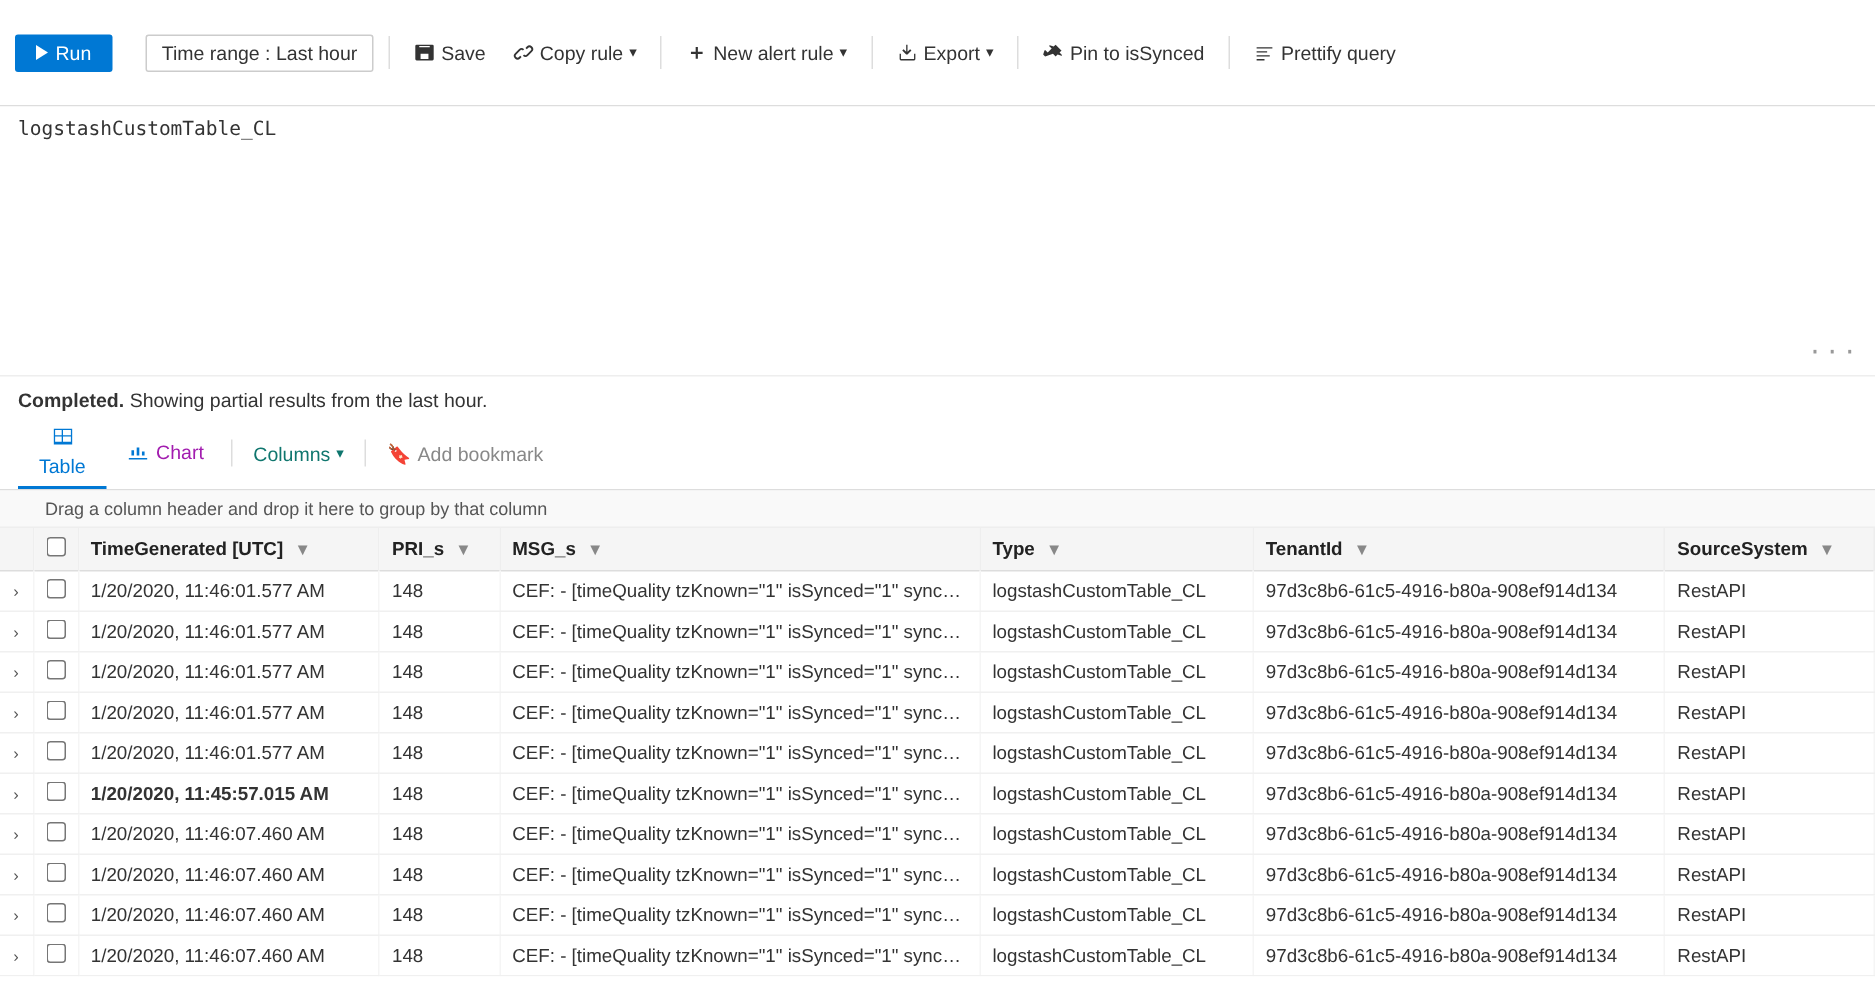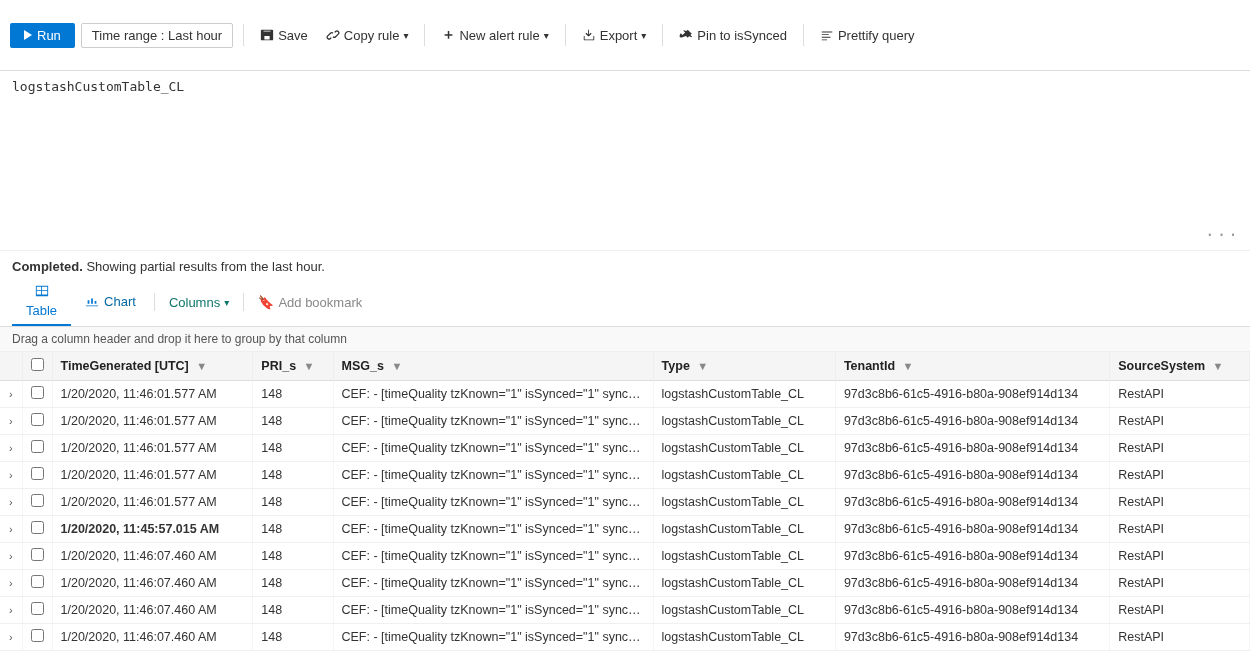--- a/index.html
+++ b/index.html
@@ -32,20 +32,21 @@
       background: #fff;
       border: 1px solid #ccc;
       border-radius: 2px;
       padding: 4px 10px;
       cursor: pointer;
       font-size: 13px;
       display: flex;
       align-items: center;
       gap: 4px;
       color: #333;
+      margin-left: 16px;
     }
     .toolbar-divider { width: 1px; height: 22px; background: #ddd; margin: 0 4px; }
     .toolbar-link-btn {
       background: none;
       border: none;
       cursor: pointer;
       font-size: 13px;
       color: #333;
       display: flex;
       align-items: center;
@@ -87,21 +88,21 @@
       display: flex;
       align-items: center;
       padding: 0 12px;
       border-bottom: 1px solid #ddd;
       gap: 0;
     }
     .tab {
       padding: 6px 14px;
       cursor: pointer;
       font-size: 13px;
-      color: #0369a1;
+      color: #a21caf;
       border-bottom: 2px solid transparent;
       display: flex;
       align-items: center;
       gap: 5px;
     }
     .tab.active {
       border-bottom: 2px solid #0078d4;
       color: #0078d4;
       flex-direction: column;
     }
@@ -124,21 +125,21 @@
       font-size: 13px;
       color: #888;
       display: flex;
       align-items: center;
       gap: 4px;
       padding: 6px 10px;
     }
 
     
     .drag-hint {
-      padding: 5px 12px;
+      padding: 5px 30px;
       font-size: 12px;
       color: #555;
       background: #f9f9f9;
       border-bottom: 1px solid #eee;
     }
 
     
     .results-table-wrap {
       overflow-x: auto;
       overflow-y: auto;

